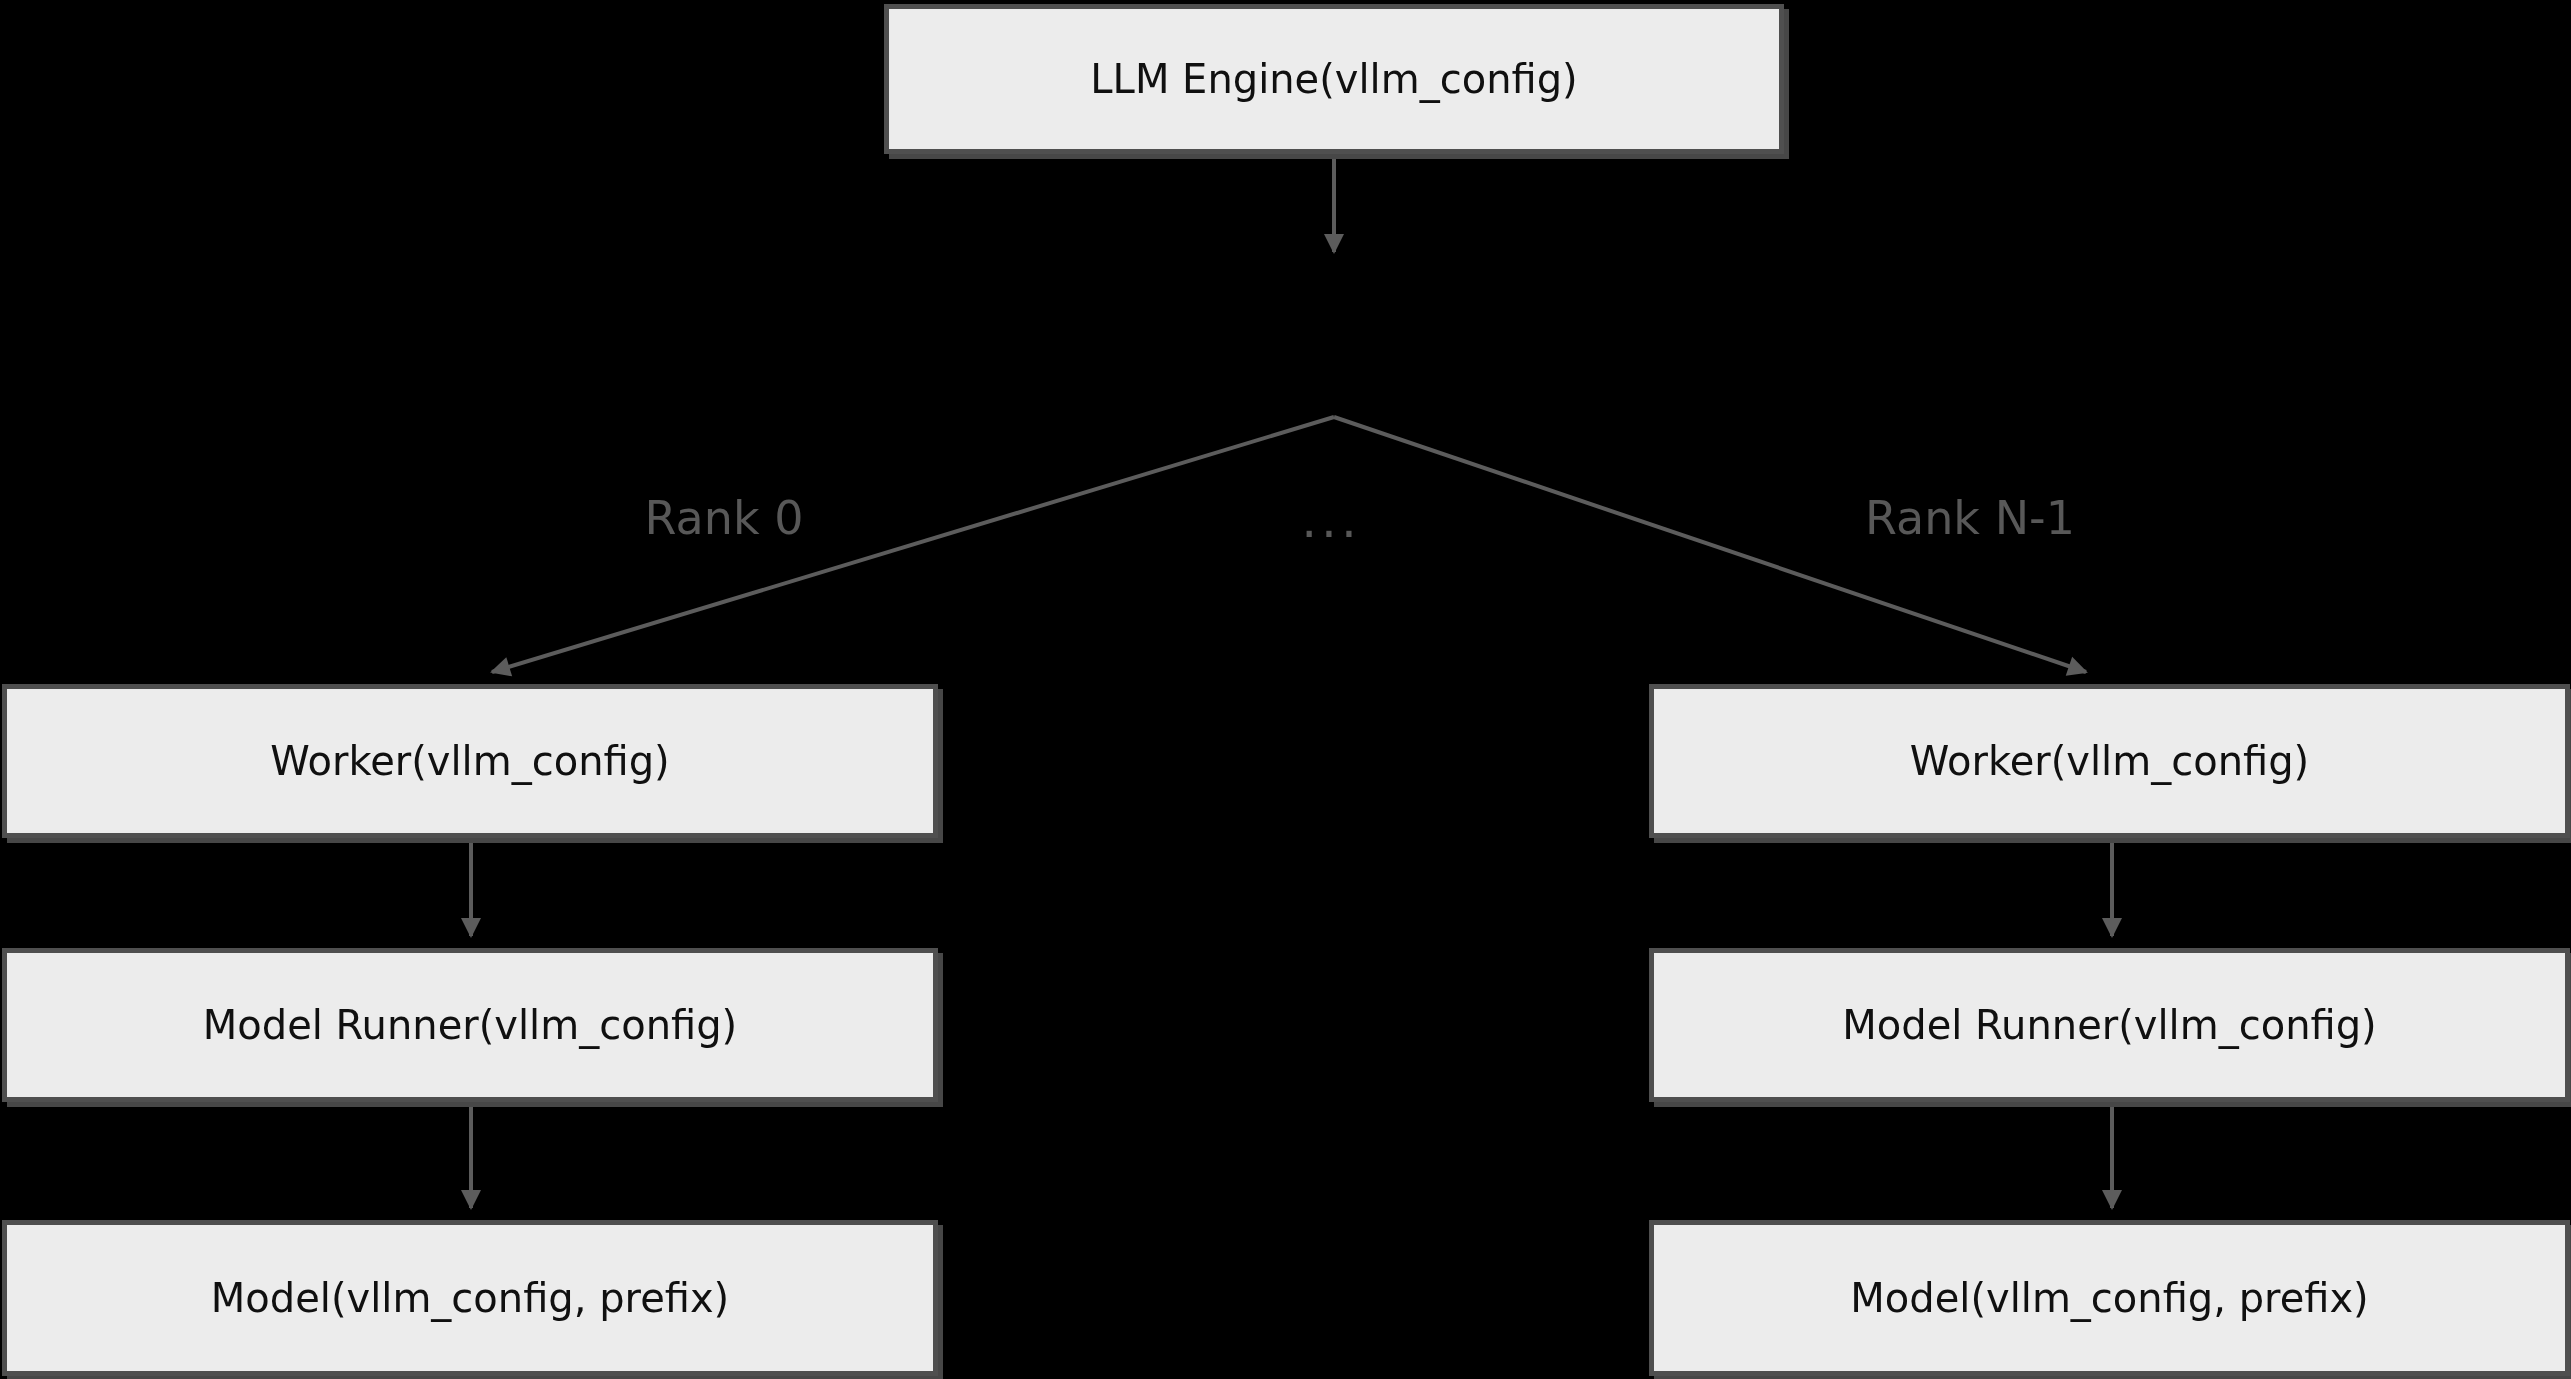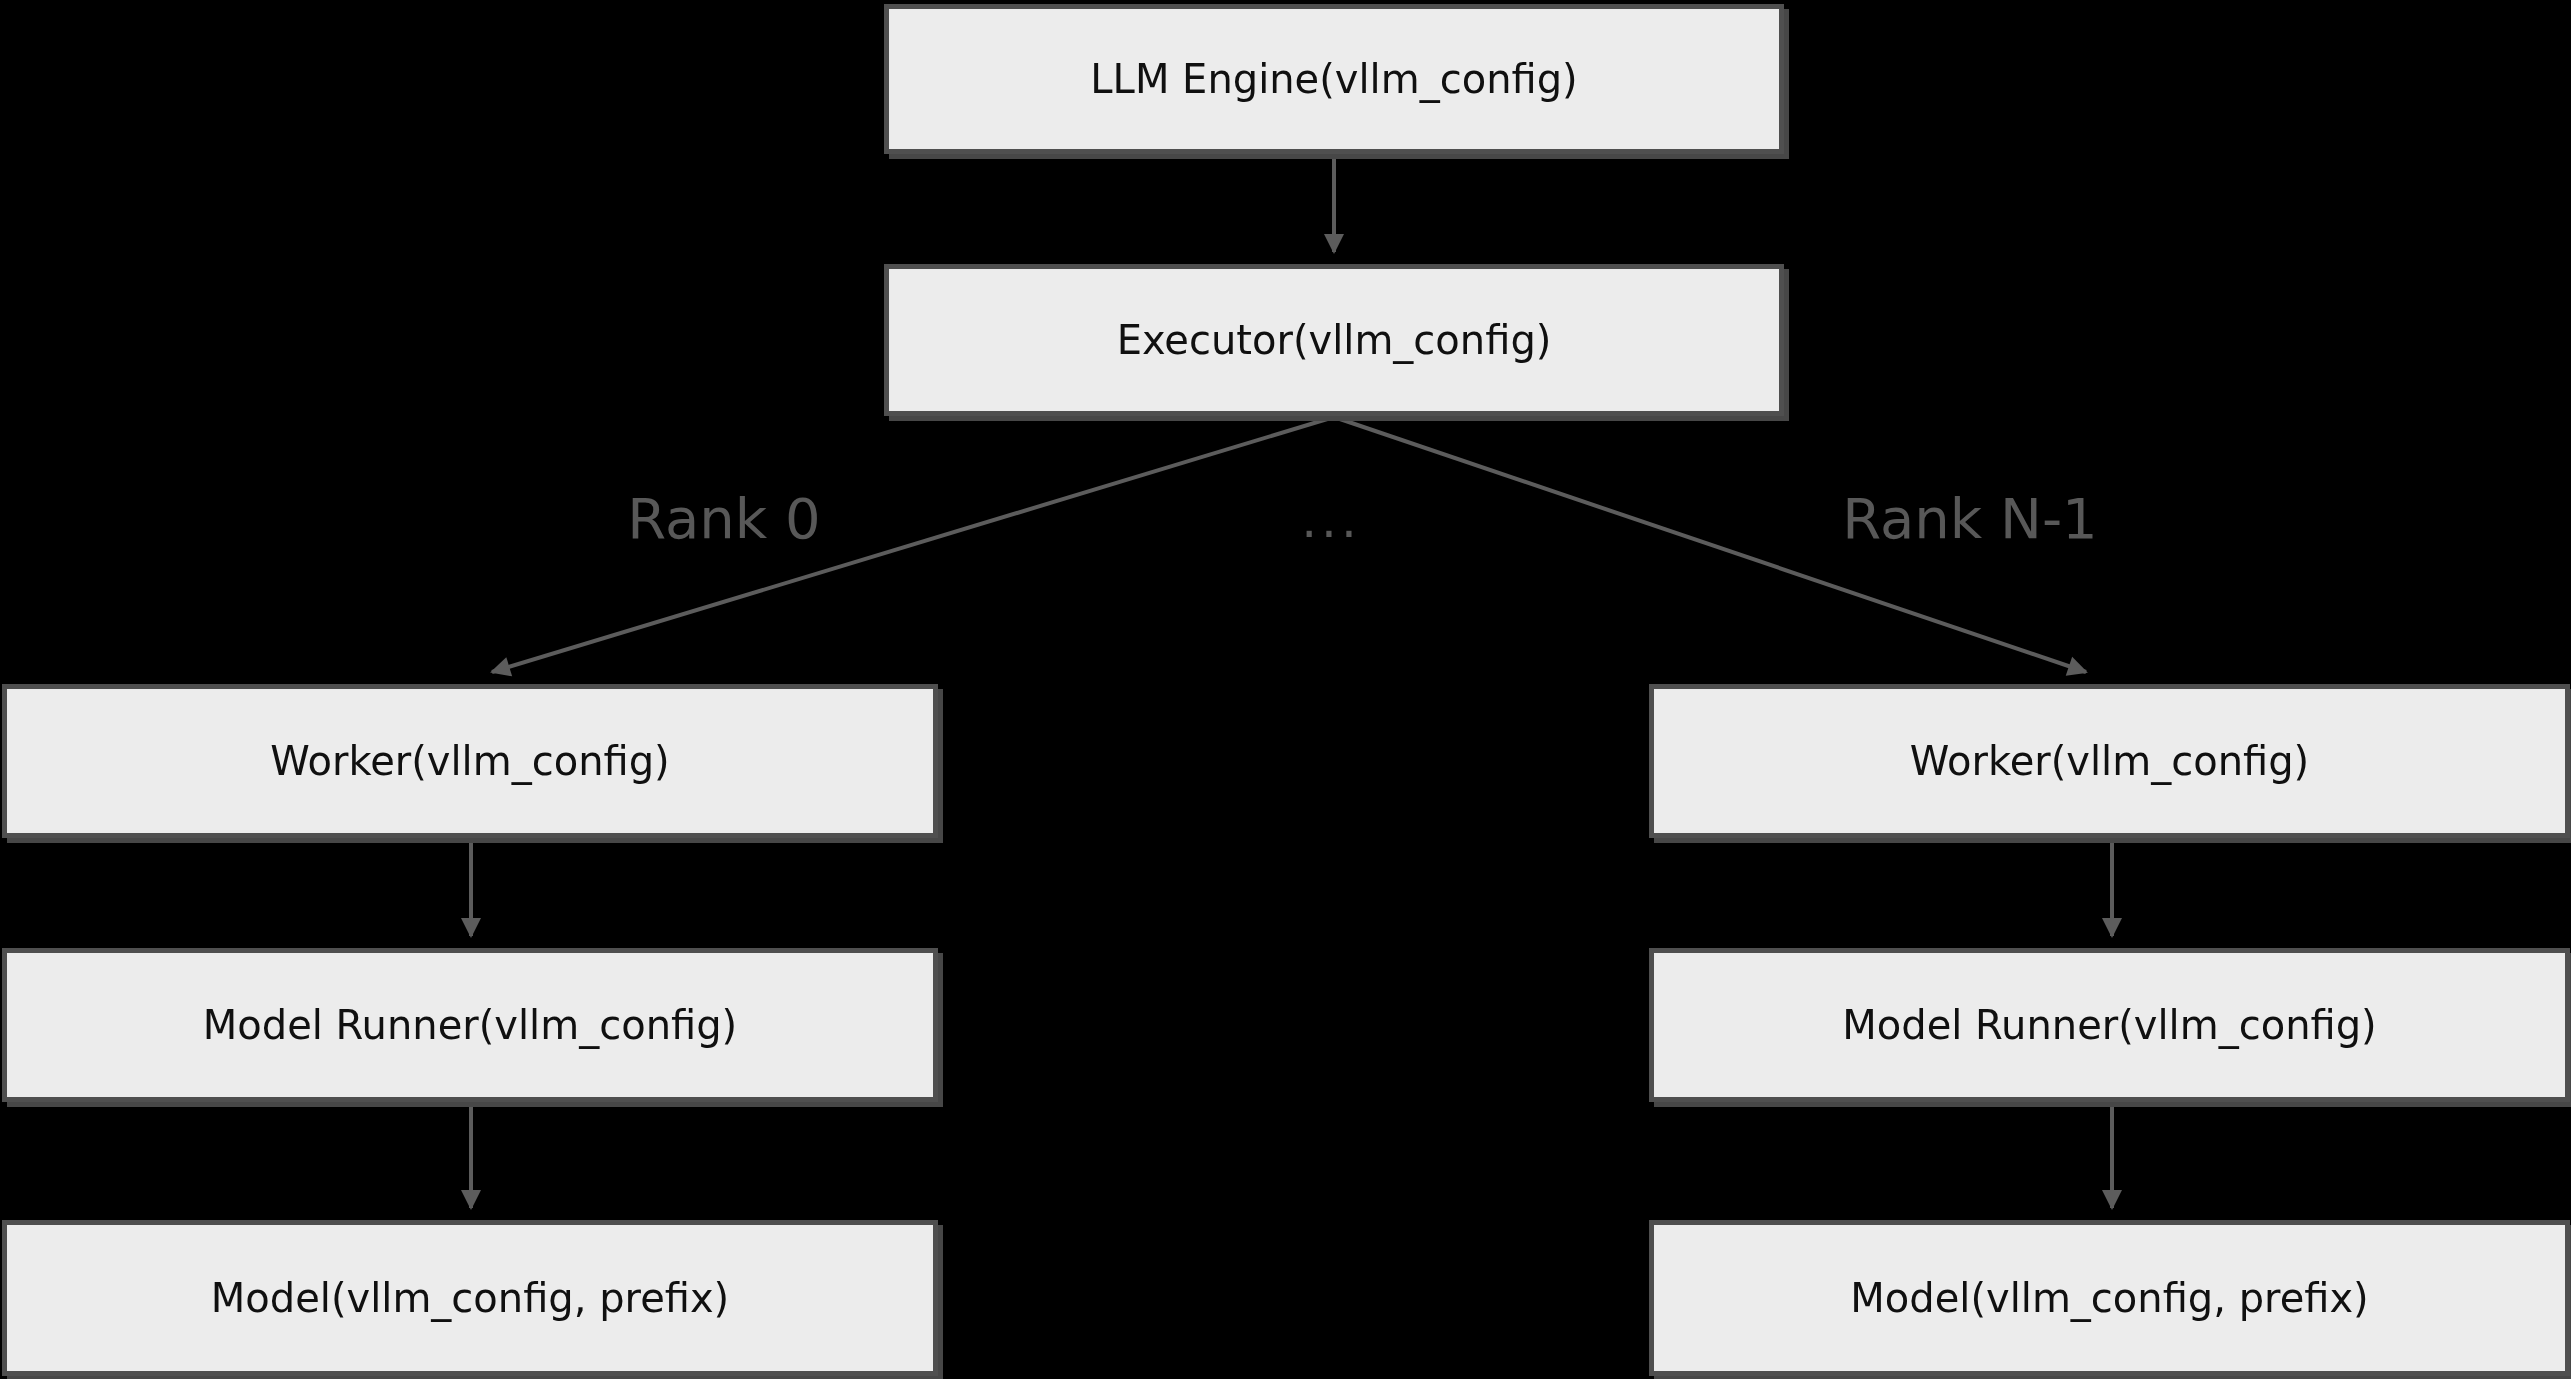--- a/index.html
+++ b/index.html
@@ -51,21 +51,21 @@
   .node.pos-worker-left   { left: 2px;    top: 684px;  width: 936px; height: 154px; }
   .node.pos-runner-left   { left: 2px;    top: 948px;  width: 936px; height: 154px; }
   .node.pos-model-left    { left: 2px;    top: 1220px; width: 936px; height: 156px; }
   .node.pos-worker-right  { left: 1649px; top: 684px;  width: 921px; height: 154px; }
   .node.pos-runner-right  { left: 1649px; top: 948px;  width: 921px; height: 154px; }
   .node.pos-model-right   { left: 1649px; top: 1220px; width: 921px; height: 156px; }
   .edge-label {
     position: absolute;
     transform: translate(-50%, -50%);
     color: var(--edge-label, #585858);
-    font-size: 56px;
+    font-size: 46px;
     font-weight: 500;
     white-space: nowrap;
   }
   .edge-label.pos-rank-first { left: 724px;  top: 518px; }
   .edge-label.pos-rank-last  { left: 1970px; top: 518px; }
   .edge-label.pos-ellipsis   { left: 1331px; top: 520px; font-size: 50px; letter-spacing: 4px; }
 </style>
 </head>
 <body>
 
@@ -81,21 +81,20 @@
     <path class="edge" d="M1334,417 L492,672" marker-end="url(#arrow)"></path>
     <path class="edge" d="M1334,417 L2086,672" marker-end="url(#arrow)"></path>
     <path class="edge" d="M471,840 L471,936" marker-end="url(#arrow)"></path>
     <path class="edge" d="M471,1104 L471,1208" marker-end="url(#arrow)"></path>
     <path class="edge" d="M2112,840 L2112,936" marker-end="url(#arrow)"></path>
     <path class="edge" d="M2112,1104 L2112,1208" marker-end="url(#arrow)"></path>
   </svg>
 
   <div class="node pos-engine">LLM Engine(vllm_config)</div>
 
-  <div class="node pos-executor">Executor(vllm_config)</div>
 
   <div class="edge-label pos-rank-first">Rank 0</div>
 
   <div class="edge-label pos-ellipsis">...</div>
 
   <div class="edge-label pos-rank-last">Rank N-1</div>
 
   <div class="node pos-worker-left">Worker(vllm_config)</div>
 
   <div class="node pos-runner-left">Model Runner(vllm_config)</div>

